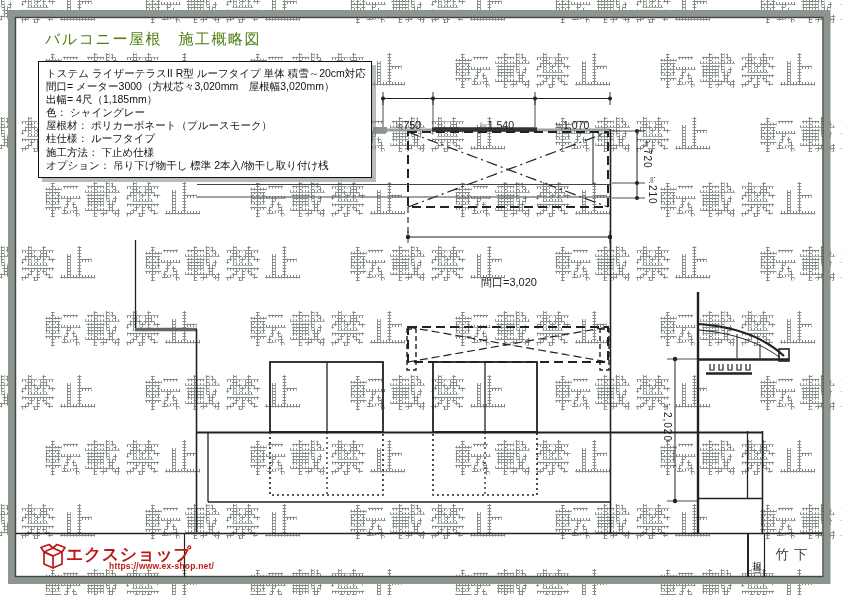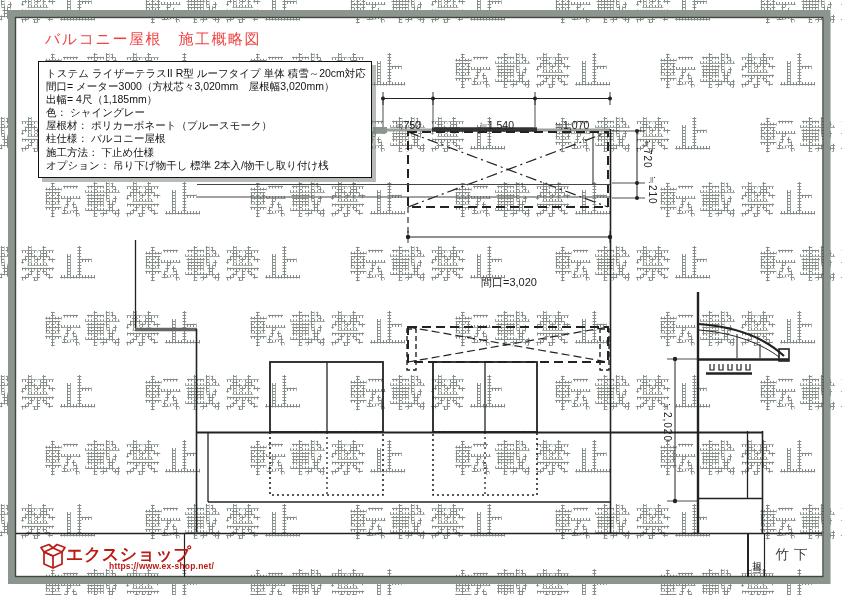--- a/index.html
+++ b/index.html
@@ -18,21 +18,21 @@
     .wm{
       color:transparent;
       background-image:radial-gradient(circle,rgba(118,128,120,0.9) 1.05px,rgba(0,0,0,0) 1.1px);
       background-size:3px 3px;
       -webkit-background-clip:text;background-clip:text;
     }
   }
   
   #draw-svg{position:absolute;left:0;top:0;z-index:2;}
   .txt{position:absolute;z-index:3;}
-  #title{left:45px;top:30px;font-size:15px;letter-spacing:1.5px;color:#ef4444;}
+  #title{left:45px;top:30px;font-size:15px;letter-spacing:1.5px;color:#4d7c0f;}
   #spec-box{
     left:38px;top:61px;width:318px;height:105px;
     background:#fff;border:1.3px solid #111;
     box-shadow:4px 4px 0 rgba(125,133,127,0.55);
     padding:5px 7px;z-index:3;
   }
   .spec-line{font-size:10.5px;line-height:13.1px;white-space:nowrap;color:#111;}
   .dim{font-size:10.5px;color:#222;text-align:center;white-space:nowrap;margin-top:36px;}
   .dim-v{
     writing-mode:vertical-rl;text-orientation:sideways;
@@ -227,21 +227,21 @@
   </svg>
 
   <div id="title" class="txt">バルコニー屋根　施工概略図</div>
 
   <div id="spec-box" class="txt">
     <div class="spec-line">トステム ライザーテラスII R型 ルーフタイプ 単体 積雪～20cm対応</div>
     <div class="spec-line">間口= メーター3000（方杖芯々3,020mm　屋根幅3,020mm）</div>
     <div class="spec-line">出幅= 4尺（1,185mm）</div>
     <div class="spec-line">色： シャイングレー</div>
     <div class="spec-line">屋根材： ポリカーボネート（ブルースモーク）</div>
-    <div class="spec-line">柱仕様： バルコニー屋根</div>
+    <div class="spec-line">柱仕様： ルーフタイプ</div>
     <div class="spec-line">施工方法： 下止め仕様</div>
     <div class="spec-line">オプション： 吊り下げ物干し 標準 2本入/物干し取り付け桟</div>
   </div>
 
   <div class="txt dim" style="left:383px;top:83px;width:50px;">≒750</div>
   <div class="txt dim" style="left:454px;top:83px;width:60px;text-align:right;">≒1,540</div>
   <div class="txt dim" style="left:542px;top:83px;width:60px;">≒1,070</div>
   <div class="txt dim" style="left:459px;top:239px;width:100px;font-size:11px;">間口=3,020</div>
   <div class="txt dim-v" style="left:640px;top:140px;height:46px;">≒720</div>
   <div class="txt dim-v" style="left:645px;top:176px;height:36px;">≒210</div>

